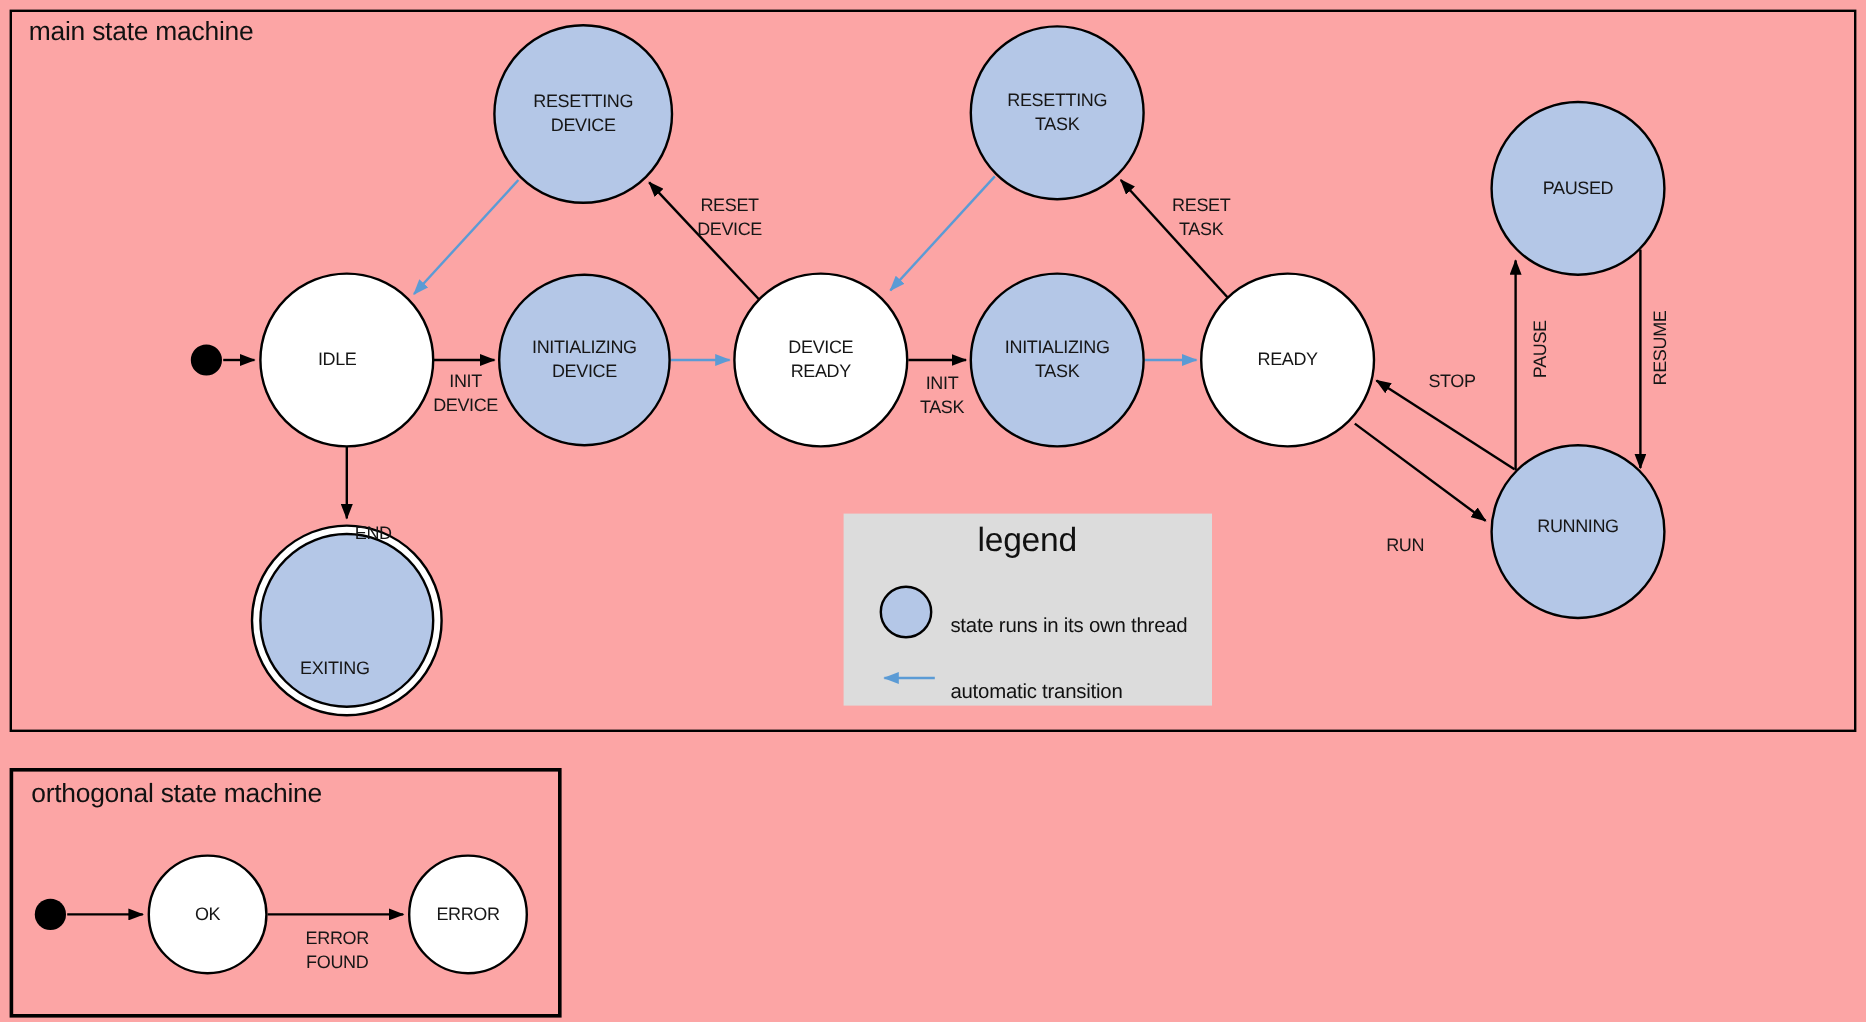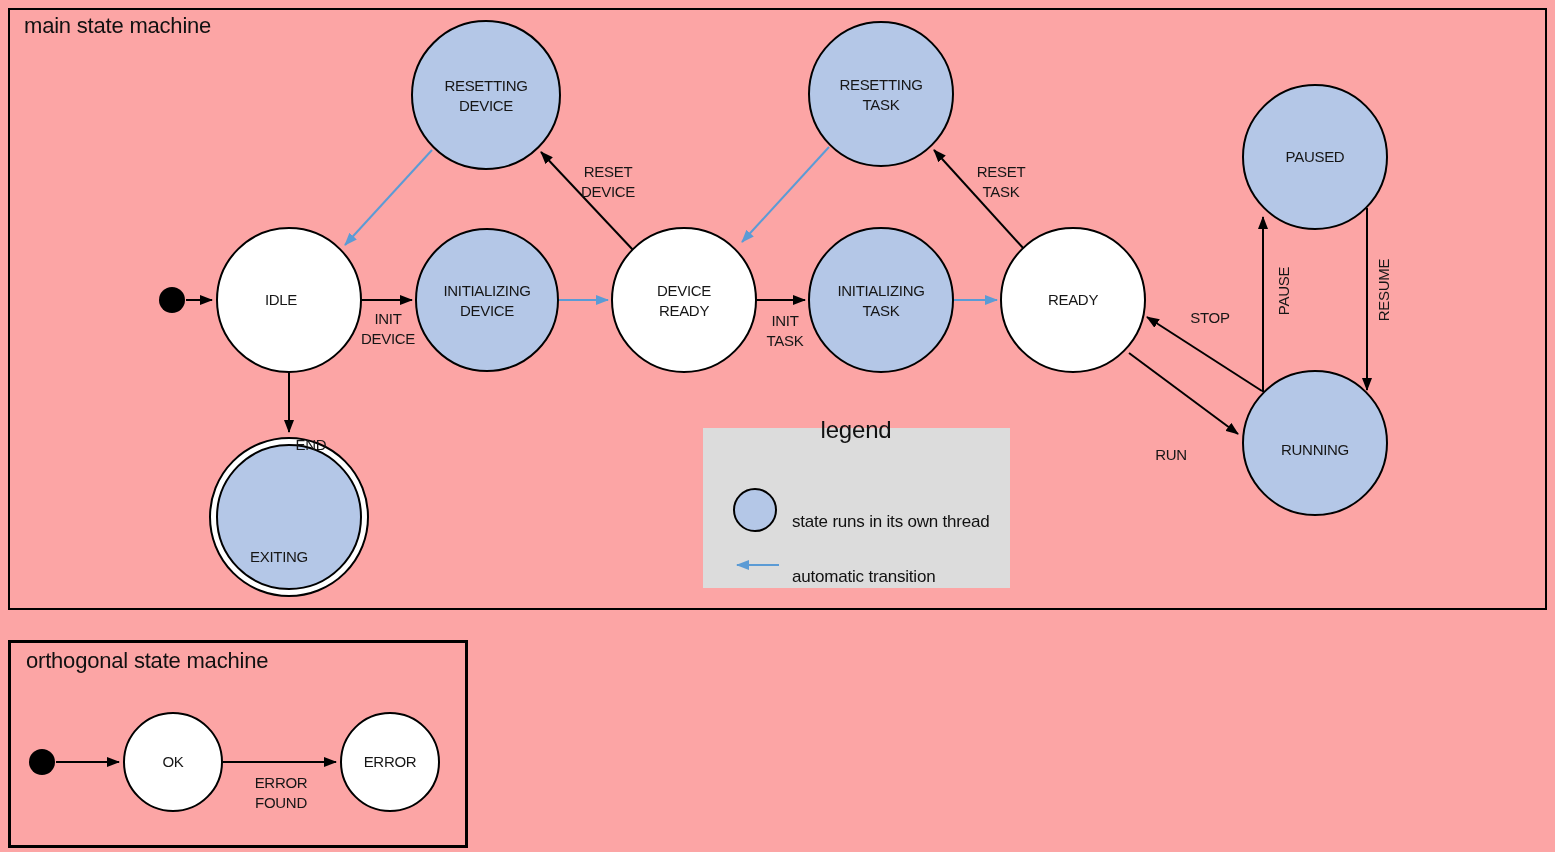--- a/index.html
+++ b/index.html
@@ -17,22 +17,22 @@
   svg.layer{position:absolute;left:0;top:0;width:1555px;height:852px;}
   .lbl{
     position:absolute;transform:translate(-50%,-50%);
     text-align:center;font-size:15px;font-weight:500;letter-spacing:-0.3px;
     line-height:1.3;white-space:nowrap;color:#161616;
   }
   .vlbl{transform:translate(-50%,-50%) rotate(-90deg);}
   #legend-box{
     position:absolute;left:703px;top:428px;width:307px;height:160px;
   }
-  #legend-title{position:absolute;left:856px;top:430px;transform:translate(-50%,-50%);
-    font-size:24px;font-weight:500;letter-spacing:-0.2px;}
+  #legend-title{position:absolute;left:856px;top:450px;transform:translate(-50%,-50%);
+    font-size:28px;font-weight:500;letter-spacing:-0.2px;}
   .legend-item-label{position:absolute;font-size:17px;font-weight:400;letter-spacing:-0.2px;
     transform:translate(0,-50%);white-space:nowrap;margin-top:12px;}
   #legend-thread-label{left:792px;top:510px;}
   #legend-auto-label{left:792px;top:565px;}
 </style>
 </head>
 <body>
 
 <div id="stage">
 
@@ -108,21 +108,21 @@
   <div class="lbl" style="left:881px;top:94px;">
     <div>RESETTING</div>
     <div>TASK</div>
   </div>
   <div class="lbl" style="left:881px;top:300px;">
     <div>INITIALIZING</div>
     <div>TASK</div>
   </div>
   <div class="lbl" style="left:1073px;top:300px;">READY</div>
   <div class="lbl" style="left:1315px;top:157px;">PAUSED</div>
-  <div class="lbl" style="left:1315px;top:450px;text-align:center;">RUNNING</div>
+  <div class="lbl" style="left:1315px;top:439px;text-align:center;">RUNNING</div>
   <div class="lbl" style="left:279px;top:517px;margin-top:40px;">EXITING</div>
 
   <div class="lbl" style="left:388px;top:328px;">
     <div>INIT</div>
     <div>DEVICE</div>
   </div>
   <div class="lbl" style="left:608px;top:181px;">
     <div>RESET</div>
     <div>DEVICE</div>
   </div>

